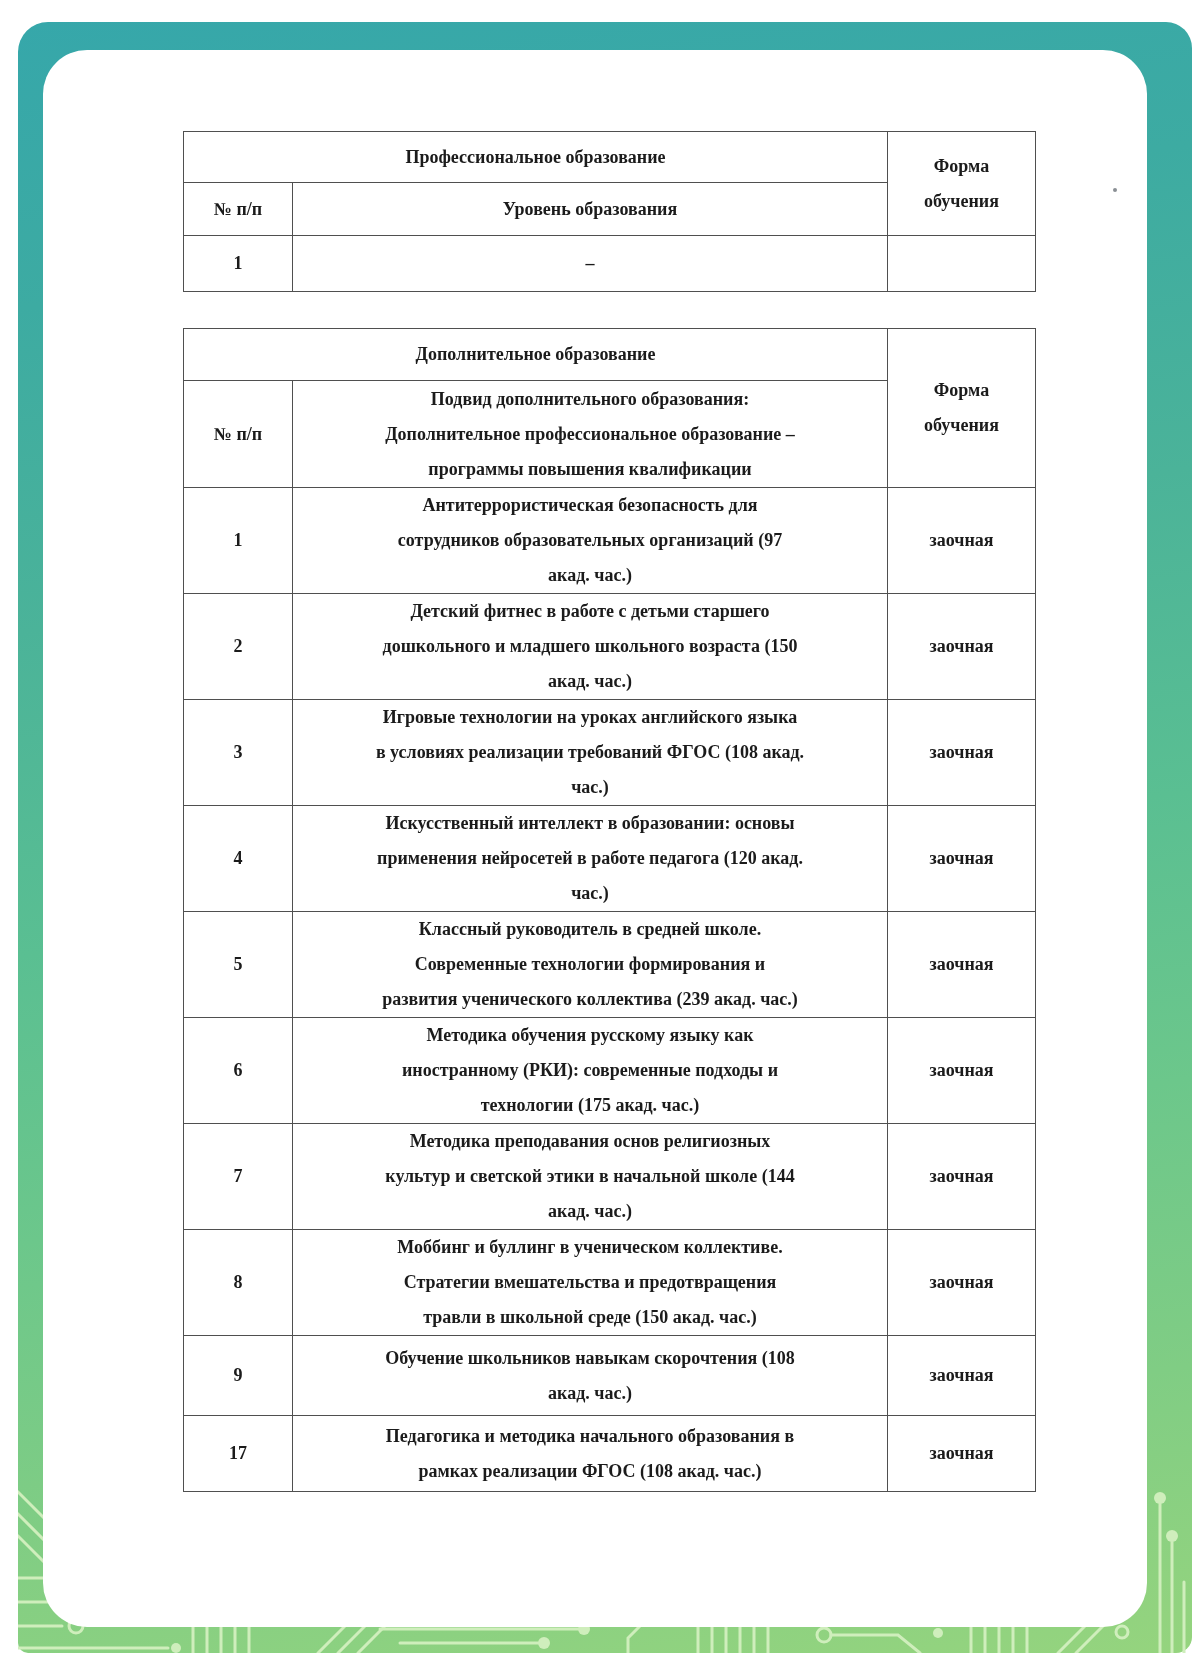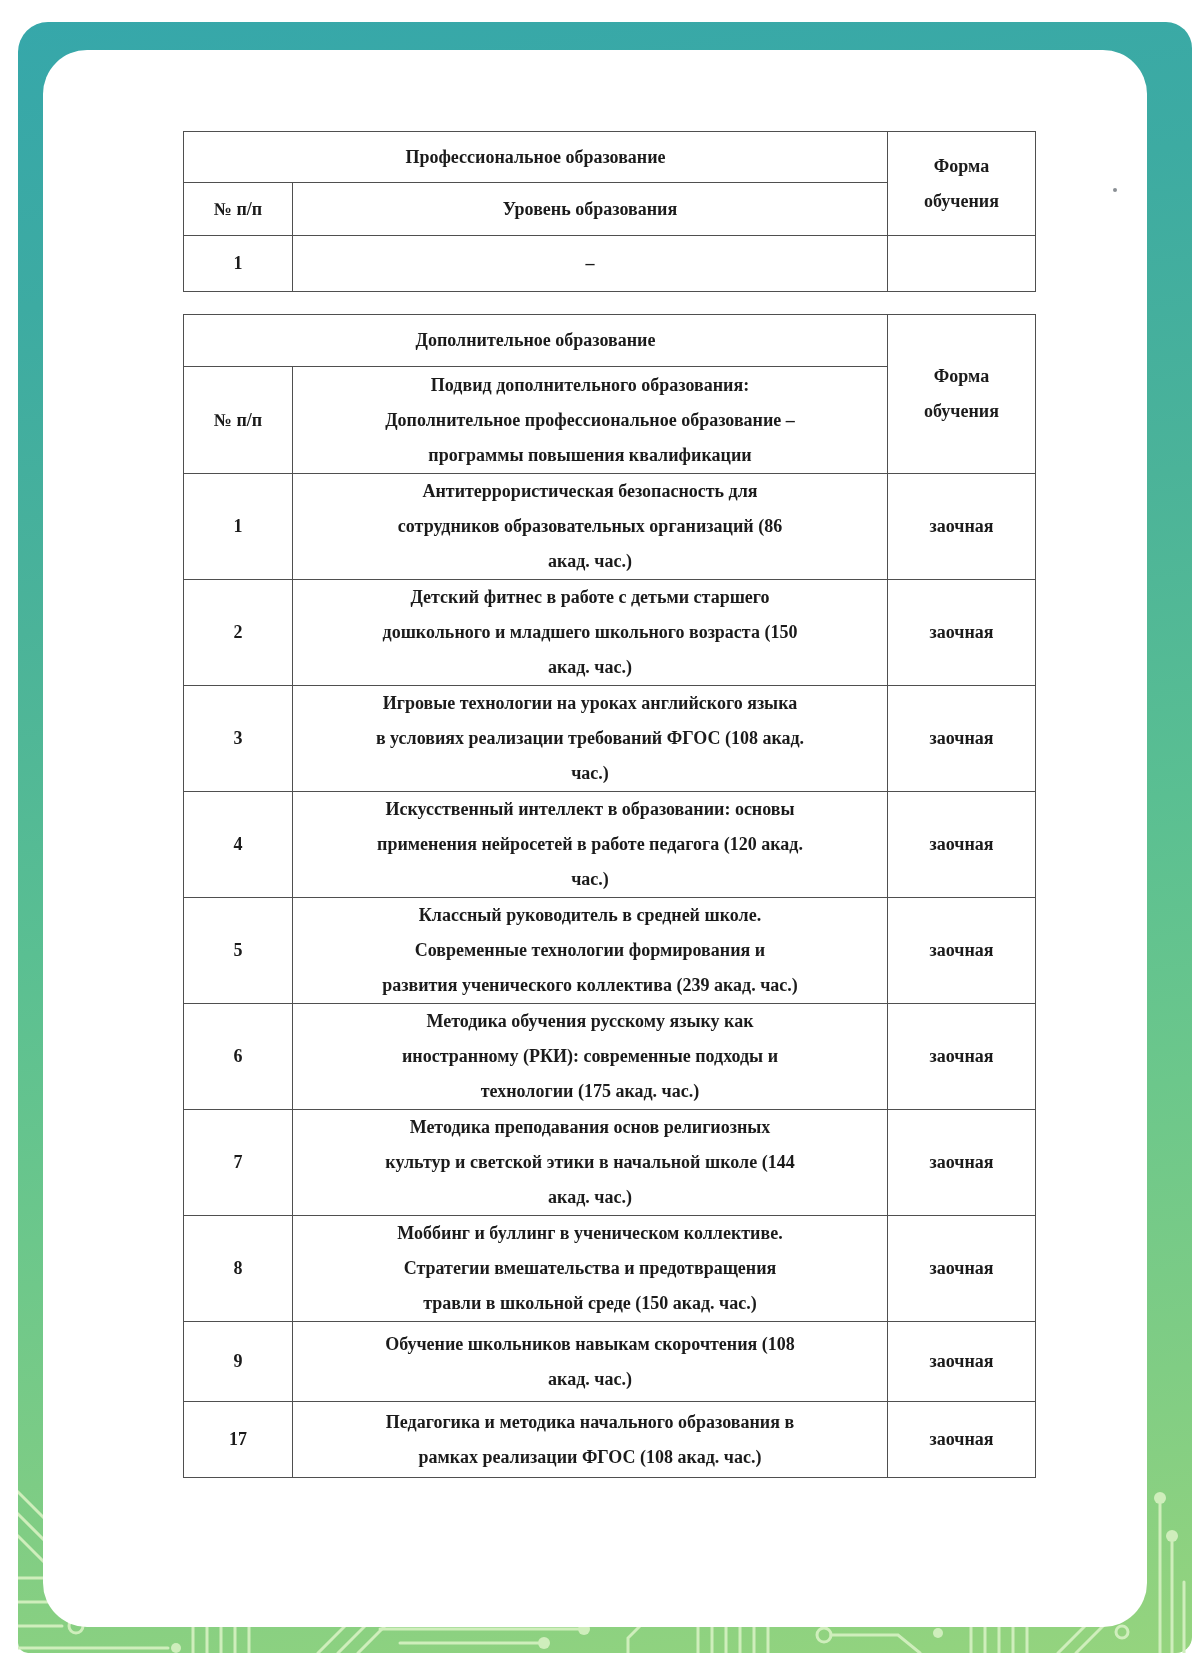--- a/index.html
+++ b/index.html
@@ -37,21 +37,21 @@
   }
   .col-num  { width:109px; }
   .col-name { width:595px; }
   .col-form { width:148px; }
   .span-title { padding-left:100px; }         
   .subtype, .c-name { white-space:pre-line; padding:0 12px; }
   .t1 { left:183px; top:131px; }
   .t1 thead tr:first-child  { height:51px; }
   .t1 thead tr:nth-child(2) { height:53px; }
   .t1 tbody tr              { height:56px; }
-  .t2 { left:183px; top:314px; }
+  .t2 { left:183px; top:328px; }
   .t2 thead tr:first-child  { height:52px; }
   .t2 thead tr:nth-child(2) { height:107px; }
   .t2 tbody tr              { height:105px; }
   .t2 tbody tr:nth-child(9) { height:80px; }
   .t2 tbody tr:nth-child(10){ height:76px; }
 </style>
 </head>
 <body>
 
 <div class="page">
@@ -165,21 +165,21 @@
         <th>№ п/п</th>
         <th class="subtype">Подвид дополнительного образования:
 Дополнительное профессиональное образование –
 программы повышения квалификации</th>
       </tr>
     </thead>
     <tbody id="t2-body">
         <tr>
     <td class="c-num">1</td>
     <td class="c-name">Антитеррористическая безопасность для
-сотрудников образовательных организаций (86
+сотрудников образовательных организаций (97
 акад. час.)</td>
     <td class="c-form">заочная</td>
   </tr>
         <tr>
     <td class="c-num">2</td>
     <td class="c-name">Детский фитнес в работе с детьми старшего
 дошкольного и младшего школьного возраста (150
 акад. час.)</td>
     <td class="c-form">заочная</td>
   </tr>

